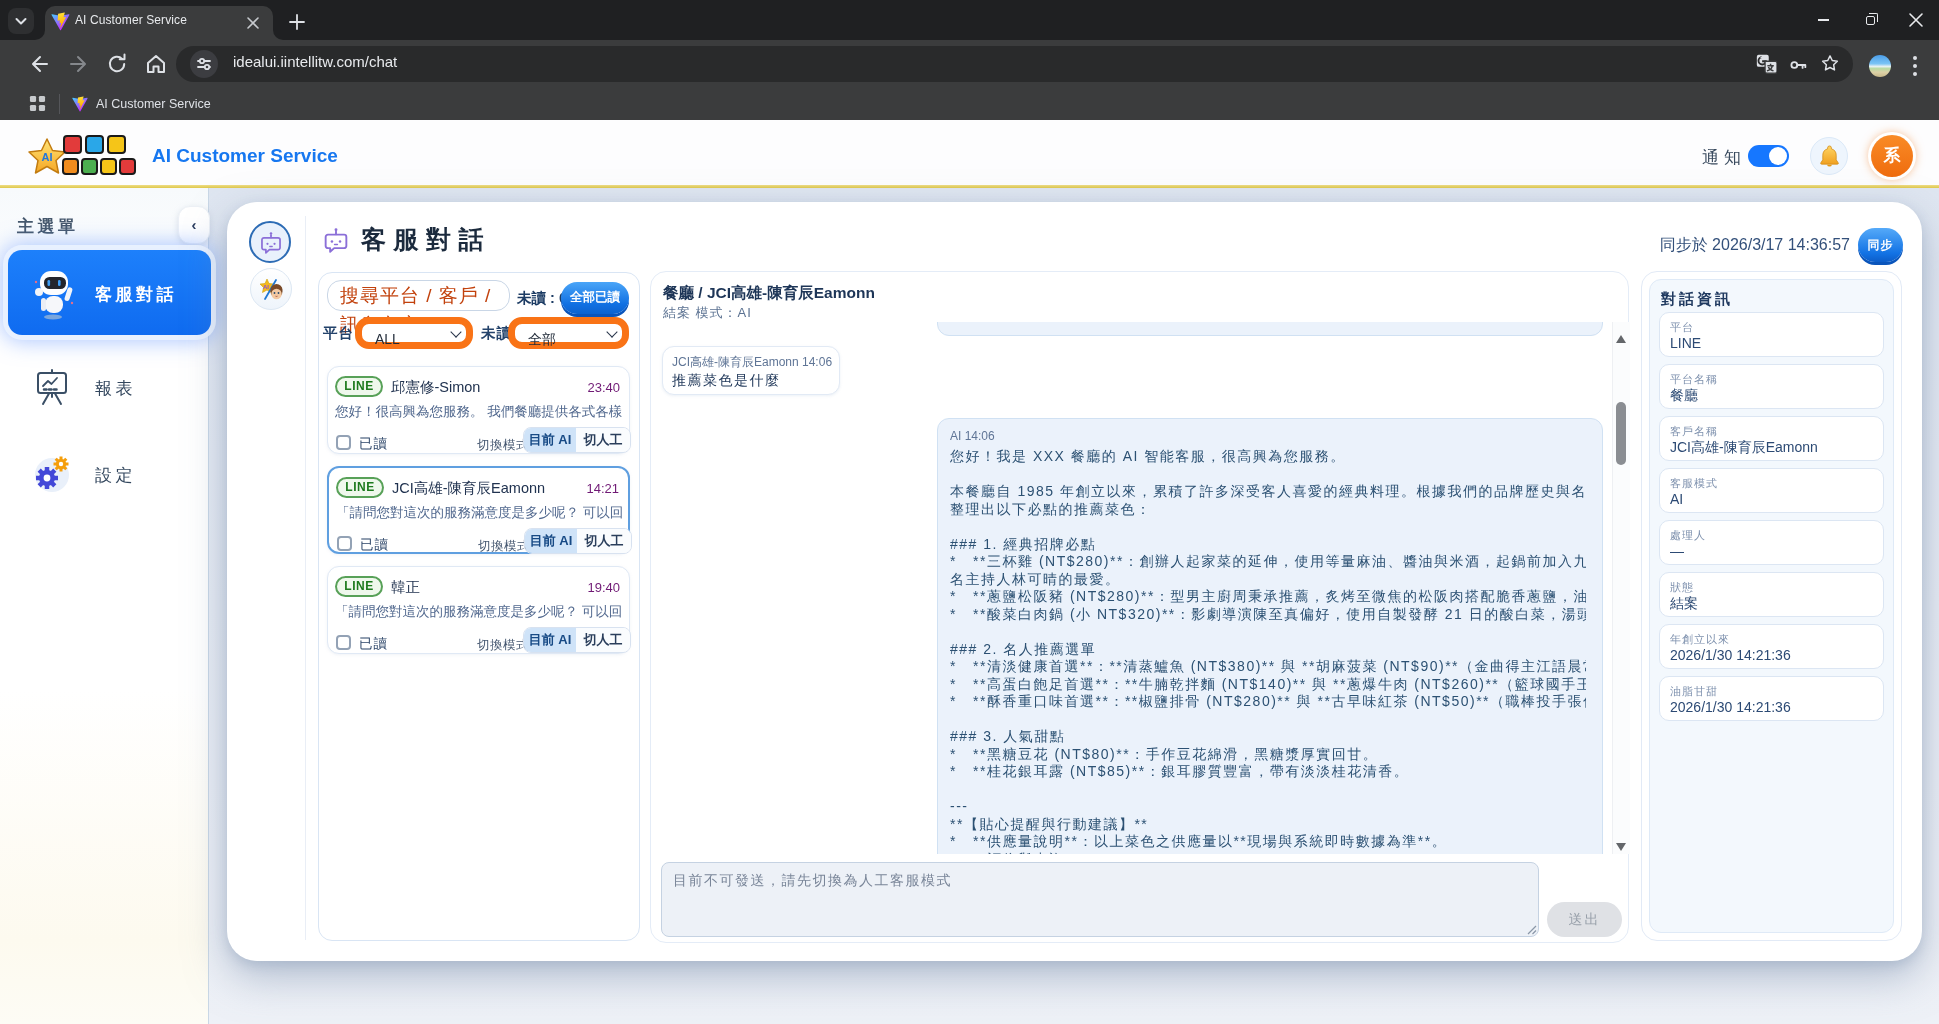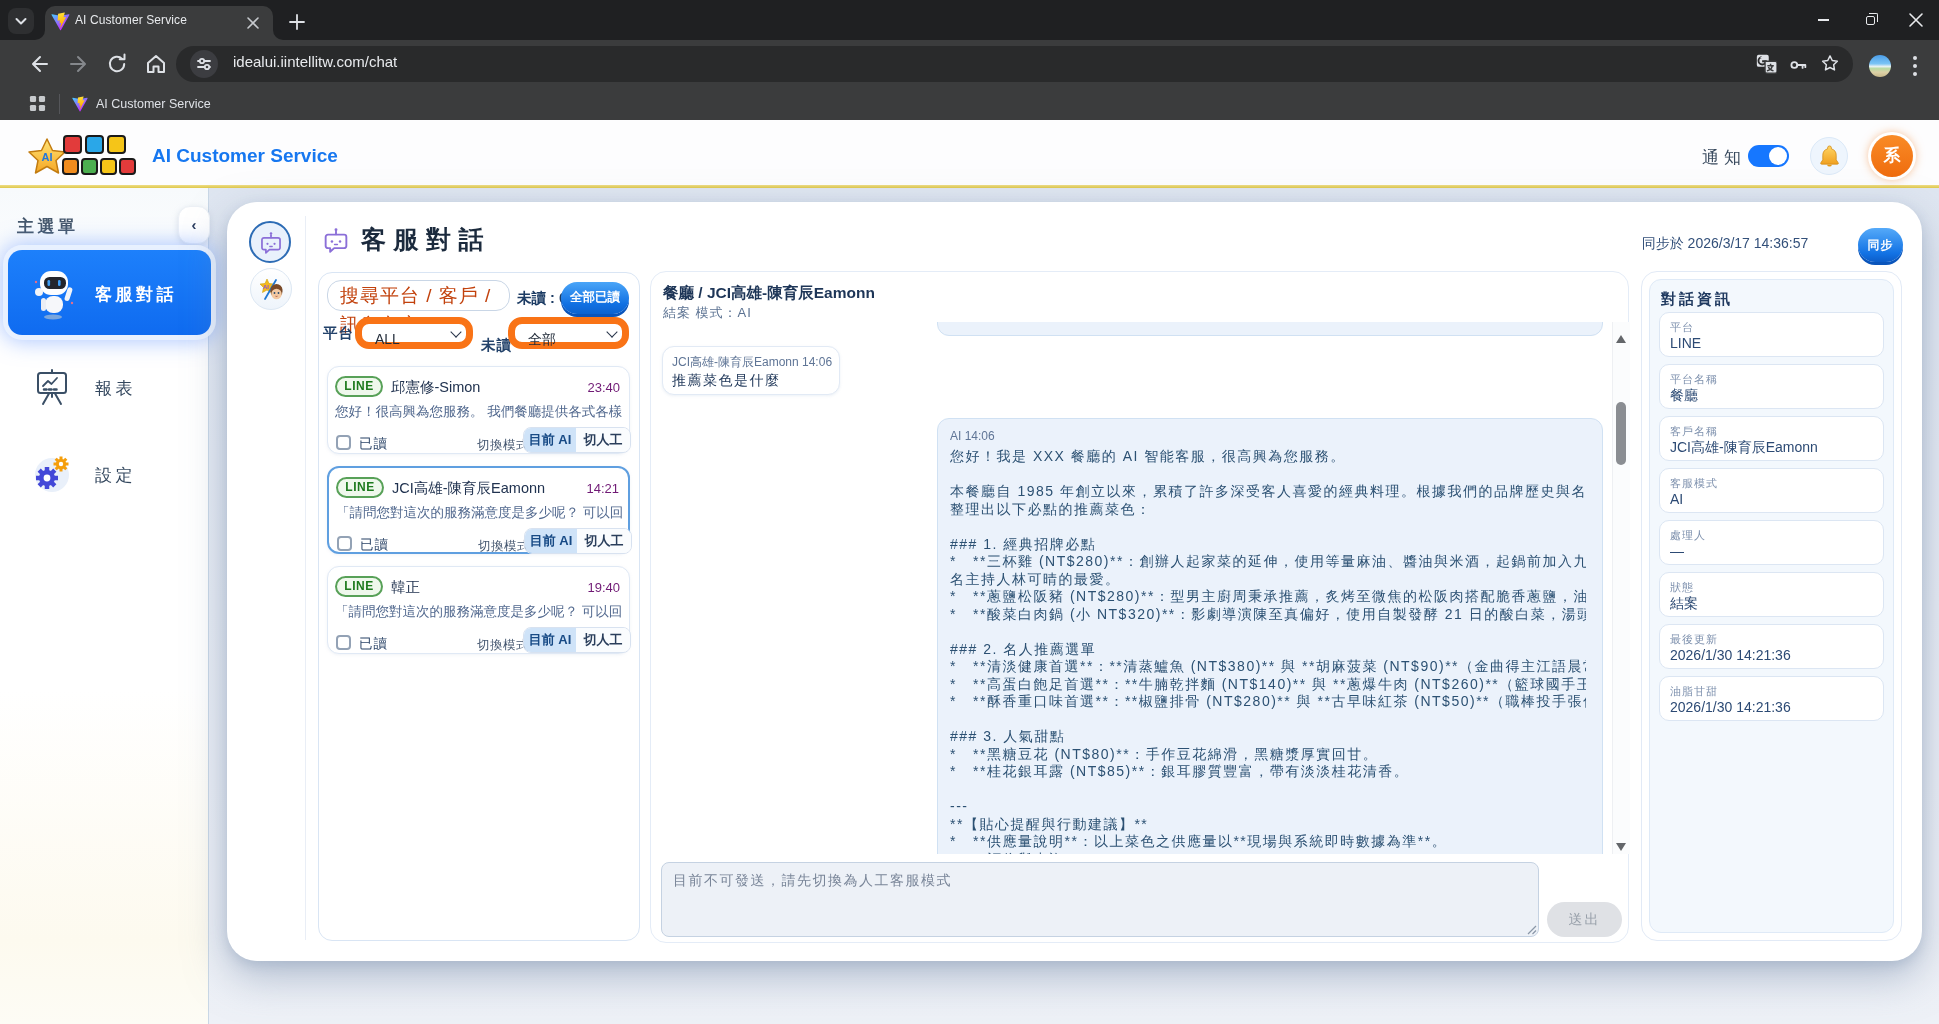--- a/index.html
+++ b/index.html
@@ -40,21 +40,21 @@
 .menutext{font-size:17px;color:#33475e;letter-spacing:3.5px}
 
 #maincard{left:227px;top:202px;width:1695px;height:759px;border-radius:30px;background:#fff;box-shadow:0 16px 40px rgba(120,140,170,.5),0 4px 12px rgba(130,150,180,.28)}
 
 .railcirc{width:42px;height:42px;border-radius:50%}
 #rail1{left:249px;top:221px;border:2px solid #2d6cb5;background:#e9f1fc}
 #rail2{left:250px;top:268px;border:1px solid #dce7f3;background:linear-gradient(180deg,#fff,#eef4fb)}
 #raildiv{left:305px;top:216px;width:1px;height:724px;background:#e9eef6}
 
 #listtitle{left:361px;top:223px;font-size:25px;font-weight:bold;color:#1b2a3d;letter-spacing:7.5px}
-#syncrow{left:1600px;top:235px;width:250px;font-size:14px;color:#33507a;text-align:center}
+#syncrow{left:1600px;top:235px;width:250px;font-size:16px;color:#33507a;text-align:right}
 #syncbtn{left:1858px;top:228px;width:45px;height:34px;border-radius:17px;background:linear-gradient(180deg,#55aaf9,#1272e4 75%,#0c5dc8);box-shadow:0 3px 0 #0a55bb;color:#fff;font-size:12px;font-weight:bold;text-align:center;line-height:34px;letter-spacing:1px}
 
 #listpanel{left:318px;top:272px;width:322px;height:669px;border-radius:14px;border:1px solid #d9e5f4;background:#fff}
 #search{left:327px;top:280px;width:183px;height:31px;border-radius:14px;border:1px solid #c9d6e6;background:#fff;font-size:19px;color:#c2410c;line-height:29px;padding-left:12px;letter-spacing:1px}
 #unreadlab{left:517px;top:289px;font-size:14.5px;font-weight:bold;color:#1d3c64}
 #allread{left:561px;top:282px;width:68px;height:32px;border-radius:16px;background:linear-gradient(180deg,#4aa5f8,#1070e2 70%,#0c62cf);box-shadow:0 3px 0 #0a55bb;color:#fff;font-size:12.5px;font-weight:bold;text-align:center;line-height:31px}
 .sel{border-radius:14px;border:7px solid #f97316;background:#fff;font-size:14px;color:#1f2937;line-height:30px;padding-left:13px}
 .selarrow{width:8px;height:8px;border-right:1.8px solid #273449;border-bottom:1.8px solid #273449;transform:rotate(45deg)}
 .flab{font-size:14.5px;color:#24436b;font-weight:bold;letter-spacing:1px}
 
@@ -332,21 +332,21 @@
 <div class="abs" id="syncrow">同步於 2026/3/17 14:36:57</div>
 <div class="abs" id="syncbtn">同步</div>
 
 <div class="abs" id="listpanel"></div>
 <div class="abs" id="search">搜尋平台 / 客戶 / 訊息內容</div>
 <div class="abs" id="unreadlab">未讀 : 0</div>
 <div class="abs" id="allread">全部已讀</div>
 <div class="abs flab" style="left:323px;top:324px">平台</div>
 <div class="abs sel" style="left:355px;top:317px;width:118px;height:32px">ALL</div>
 <div class="abs selarrow" style="left:452px;top:328px"></div>
-<div class="abs flab" style="left:481px;top:336px">未讀</div>
+<div class="abs flab" style="left:481px;top:324px">未讀</div>
 <div class="abs sel" style="left:508px;top:317px;width:121px;height:32px">全部</div>
 <div class="abs selarrow" style="left:608px;top:328px"></div>
 
 <div class="abs card" style="top:366px">
   <div class="abs linebadge">LINE</div>
   <div class="abs cname">邱憲修-Simon</div>
   <div class="abs ctime">23:40</div>
   <div class="abs cprev">您好！很高興為您服務。 我們餐廳提供各式各樣的美...</div>
   <div class="abs cbox"></div>
     <div class="abs cread">已讀</div>
@@ -452,19 +452,19 @@
   </div>
 <div class="abs fcard" style="top:520px">
     <span class="l">處理人</span>
     <span class="v">—</span>
   </div>
 <div class="abs fcard" style="top:572px">
     <span class="l">狀態</span>
     <span class="v">結案</span>
   </div>
 <div class="abs fcard" style="top:624px">
-    <span class="l">最後更新</span>
+    <span class="l">年創立以來</span>
     <span class="v">2026/1/30 14:21:36</span>
   </div>
 <div class="abs fcard" style="top:676px">
     <span class="l">油脂甘甜</span>
     <span class="v">2026/1/30 14:21:36</span>
   </div>
 
 </body></html>

